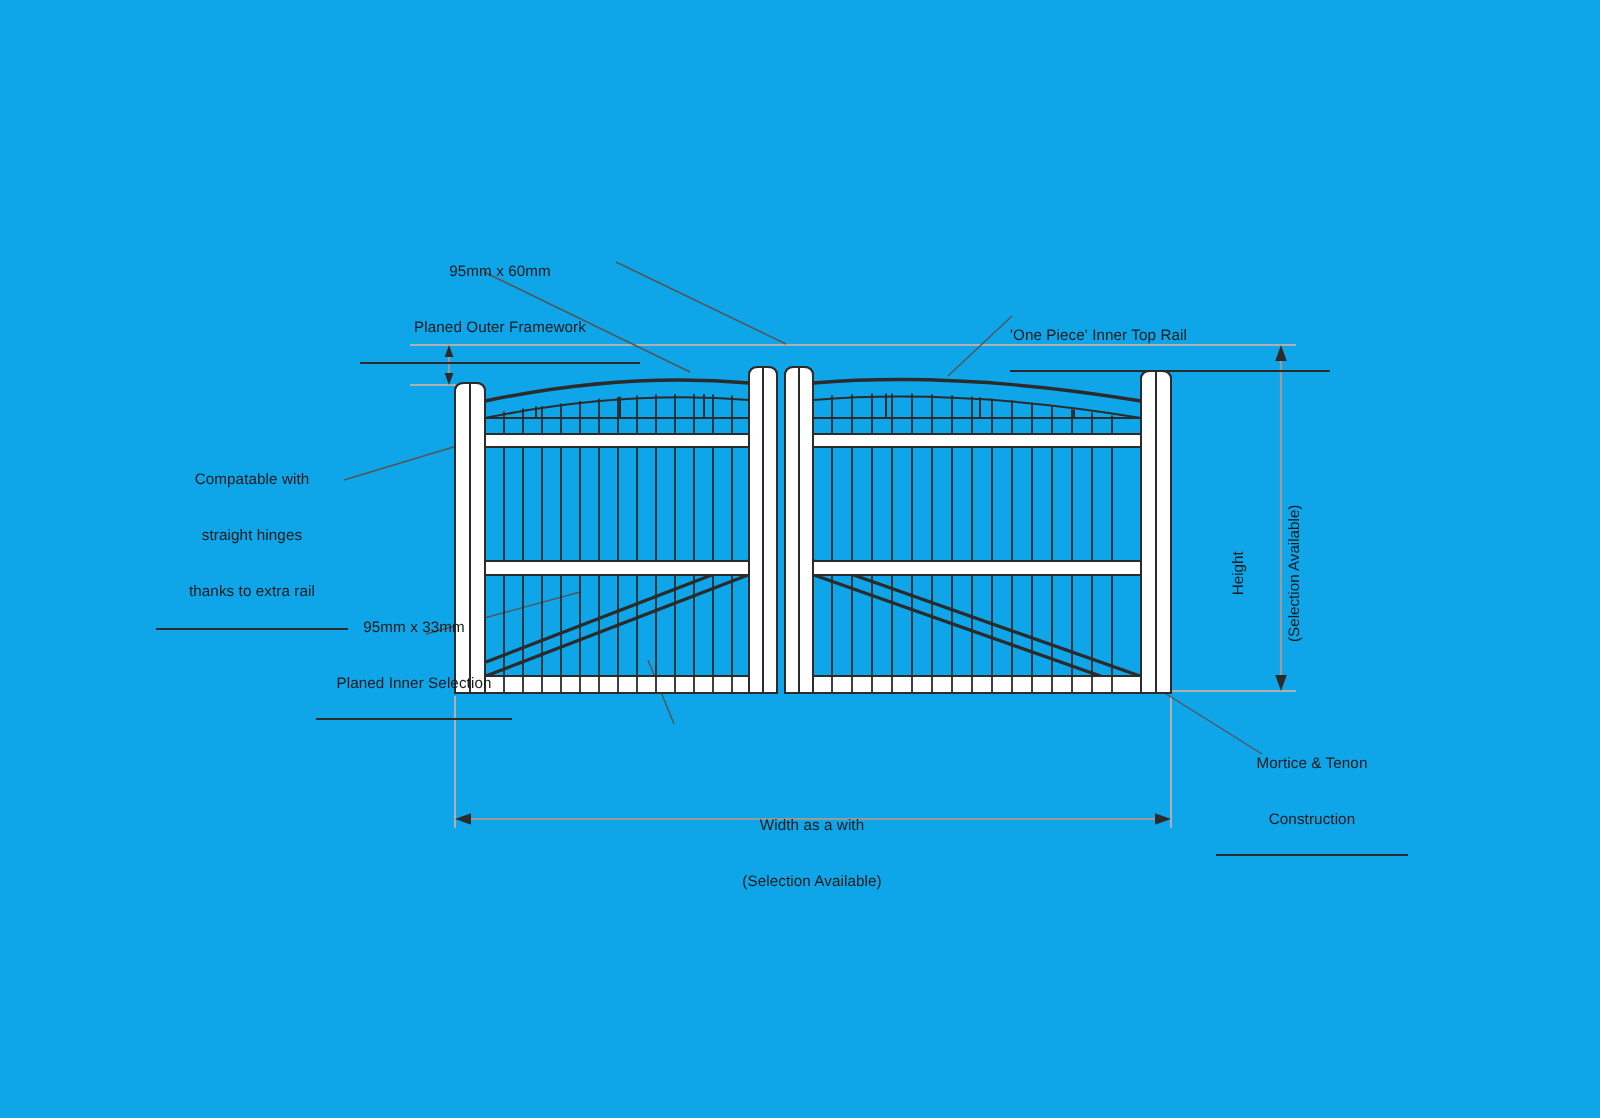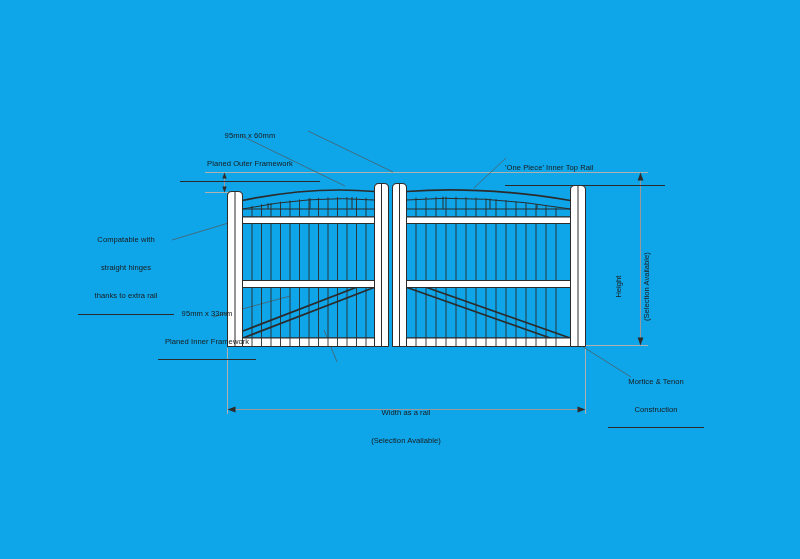--- a/index.html
+++ b/index.html
@@ -315,31 +315,31 @@
 
 
   <div class="anno-text center" style="left:78px; top:216px; width:96px;">
     <div>Compatable with</div>
     <div>straight hinges</div>
     <div class="underlined">thanks to extra rail</div>
   </div>
 
   <div class="anno-text center" style="left:130px; top:290px; width:98px;margin-left:28px;">
     <div>95mm x 33mm</div>
-    <div class="underlined">Planed Inner Framework</div>
+    <div class="underlined">Planed Inner Selection</div>
   </div>
 
 
   <div class="anno-text center" style="left:608px; top:358px; width:96px;">
     <div>Mortice &amp; Tenon</div>
     <div class="underlined">Construction</div>
   </div>
 
   <div class="anno-text center" style="left:346px; top:389px; width:120px;">
-    <div>Width as a rail</div>
+    <div>Width as a with</div>
     <div>(Selection Available)</div>
   </div>
 
   <div class="rot-label" style="left:573px; top:249px; width:120px;">
     <div>Height</div>
     <div>(Selection Available)</div>
   </div>
 
 </div>
 

